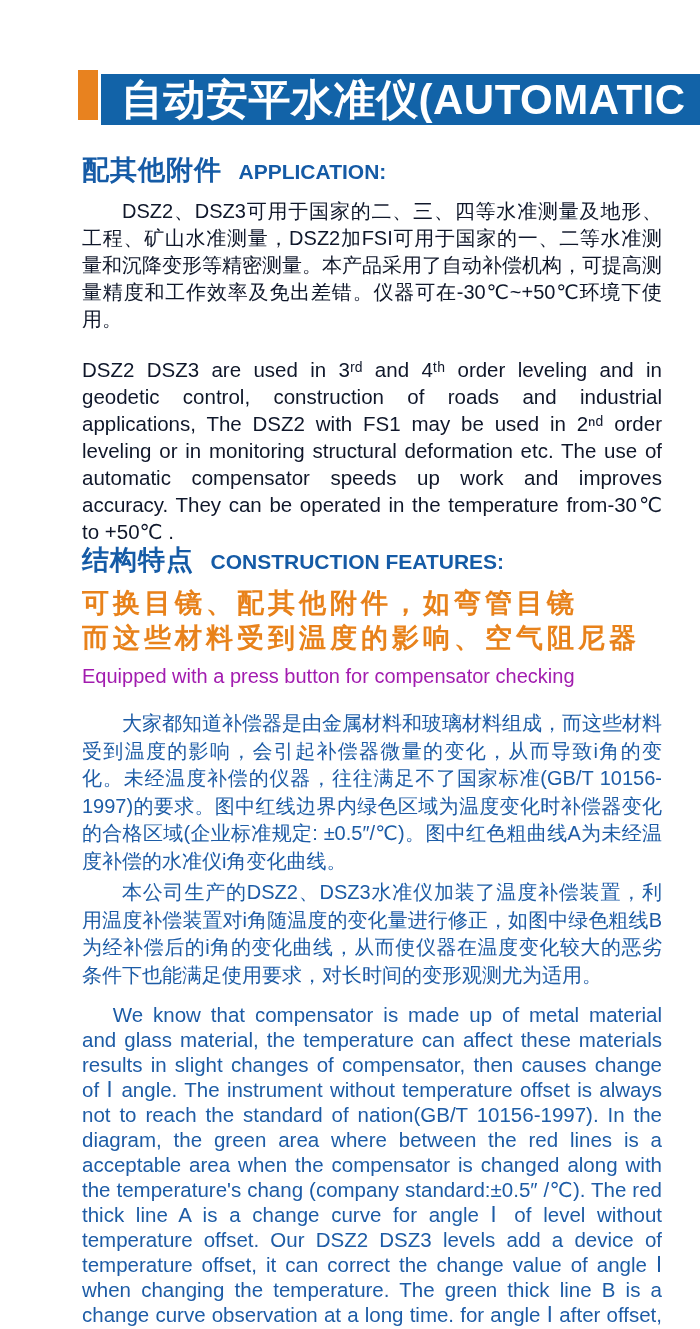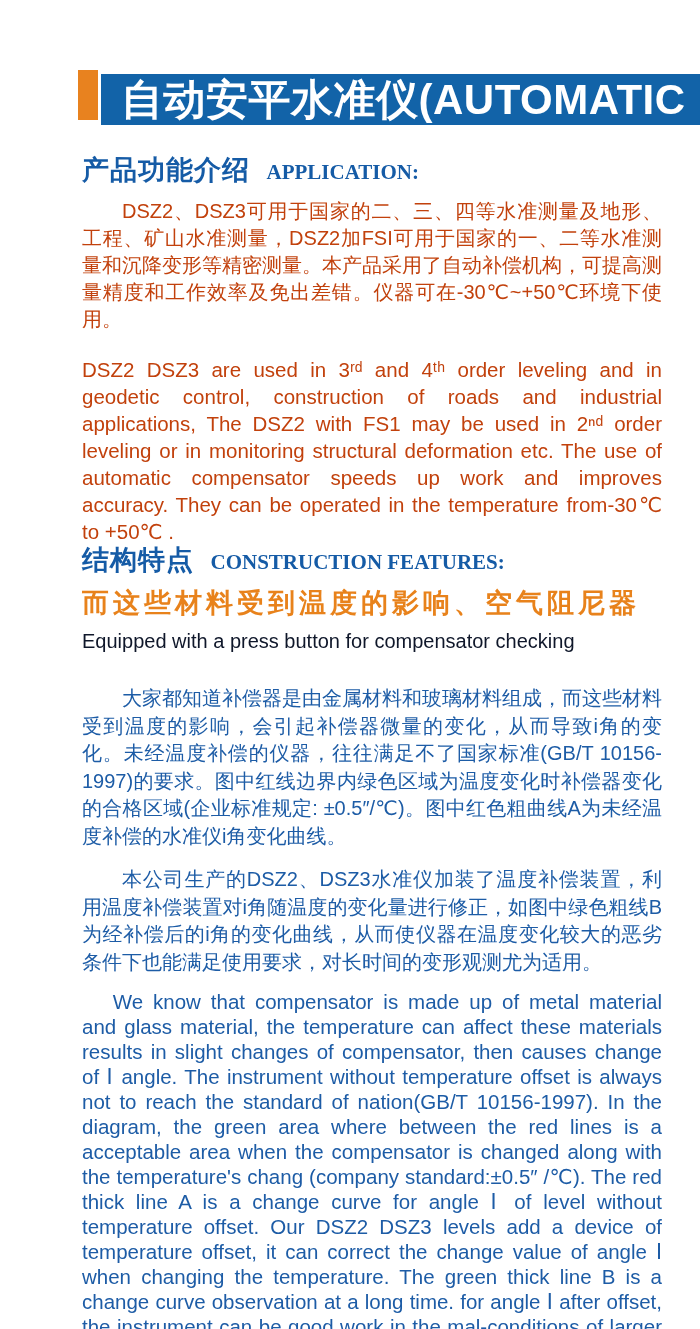--- a/index.html
+++ b/index.html
@@ -57,37 +57,36 @@
     font-size: 27px;
     line-height: 30px;
     font-weight: bold;
     color: #155ba6;
     letter-spacing: 1px;
   }
   h2.section-heading .en-part {
     font-size: 21px;
     letter-spacing: 0;
     margin-left: 8px;
-    font-family: Liberation Serif, serif;
   }
 
   p { margin: 0; }
 
   .zh-para {
     font-size: 20px;
     line-height: 27px;
     text-align: justify;
     text-indent: 2em;
   }
   .en-para {
     font-size: 20.5px;
     line-height: 27px;
     text-align: justify;
   }
-  .black-text { color: #c2410c; }
+  .black-text { color: #0f172a; }
   .blue-text  { color: #1d5ca6; }
 
   .app-zh { margin-top: 11px; }
   .app-en { margin-top: 23px; }
 
   .construction-heading { margin-top: 14px; }
 
   .calligraphy-block { margin-top: 8px; }
   .calligraphy-line {
     font-size: 27px;
@@ -95,25 +94,25 @@
     font-weight: bold;
     color: #e8821b;
     letter-spacing: 4px;
     font-family: "DejaVu Serif", "Liberation Serif", serif;
   }
 
   .features-en-block { margin-top: 7px; }
   .feature-en-line {
     font-size: 20px;
     line-height: 29px;
-    color: #0f172a;
+    color: #a21caf;
   }
 
-  .comp-zh-1 { margin-top: 29px; line-height: 27.5px; }
-  .comp-zh-2 { margin-top: 16px;    line-height: 27.5px; }
+  .comp-zh-1 { margin-top: 19px; line-height: 27.5px; }
+  .comp-zh-2 { margin-top: 4px;    line-height: 27.5px; }
 
   .comp-en {
     margin-top: 13px;
     line-height: 25px;
     text-indent: 1.5em;
   }
 </style>
 </head>
 <body>
 
@@ -122,34 +121,35 @@
   <div class="header-row">
     <div class="accent-bar"></div>
     <div class="banner">
       <h1>自动安平水准仪(AUTOMATIC</h1>
     </div>
   </div>
 
   <div class="content">
 
     <h2 class="section-heading">
-      <span class="zh-part">产品功能介绍</span>
+      <span class="zh-part">配其他附件</span>
       <span class="en-part">APPLICATION:</span>
     </h2>
 
     <p class="zh-para black-text app-zh">DSZ2、DSZ3可用于国家的二、三、四等水准测量及地形、工程、矿山水准测量，DSZ2加FSI可用于国家的一、二等水准测量和沉降变形等精密测量。本产品采用了自动补偿机构，可提高测量精度和工作效率及免出差错。仪器可在-30℃~+50℃环境下使用。</p>
 
     <p class="en-para black-text app-en">DSZ2 DSZ3 are used in 3ʳᵈ and 4ᵗʰ order leveling and in geodetic control, construction of roads and industrial applications, The DSZ2 with FS1 may be used in 2ⁿᵈ order leveling or in monitoring structural deformation etc. The use of automatic compensator speeds up work and improves accuracy. They can be operated in the temperature from-30℃ to +50℃ .</p>
 
     <h2 class="section-heading construction-heading">
       <span class="zh-part">结构特点</span>
       <span class="en-part">CONSTRUCTION FEATURES:</span>
     </h2>
 
     <div class="calligraphy-block">
+      <div class="calligraphy-line">可换目镜、配其他附件，如弯管目镜</div>
       <div class="calligraphy-line">而这些材料受到温度的影响、空气阻尼器</div>
     </div>
 
     <div class="features-en-block">
       <div class="feature-en-line">Equipped with a press button for compensator checking</div>
     </div>
 
     <p class="zh-para blue-text comp-zh-1">大家都知道补偿器是由金属材料和玻璃材料组成，而这些材料受到温度的影响，会引起补偿器微量的变化，从而导致i角的变化。未经温度补偿的仪器，往往满足不了国家标准(GB/T 10156-1997)的要求。图中红线边界内绿色区域为温度变化时补偿器变化的合格区域(企业标准规定: ±0.5″/℃)。图中红色粗曲线A为未经温度补偿的水准仪i角变化曲线。</p>
 
     <p class="zh-para blue-text comp-zh-2">本公司生产的DSZ2、DSZ3水准仪加装了温度补偿装置，利用温度补偿装置对i角随温度的变化量进行修正，如图中绿色粗线B为经补偿后的i角的变化曲线，从而使仪器在温度变化较大的恶劣条件下也能满足使用要求，对长时间的变形观测尤为适用。</p>

